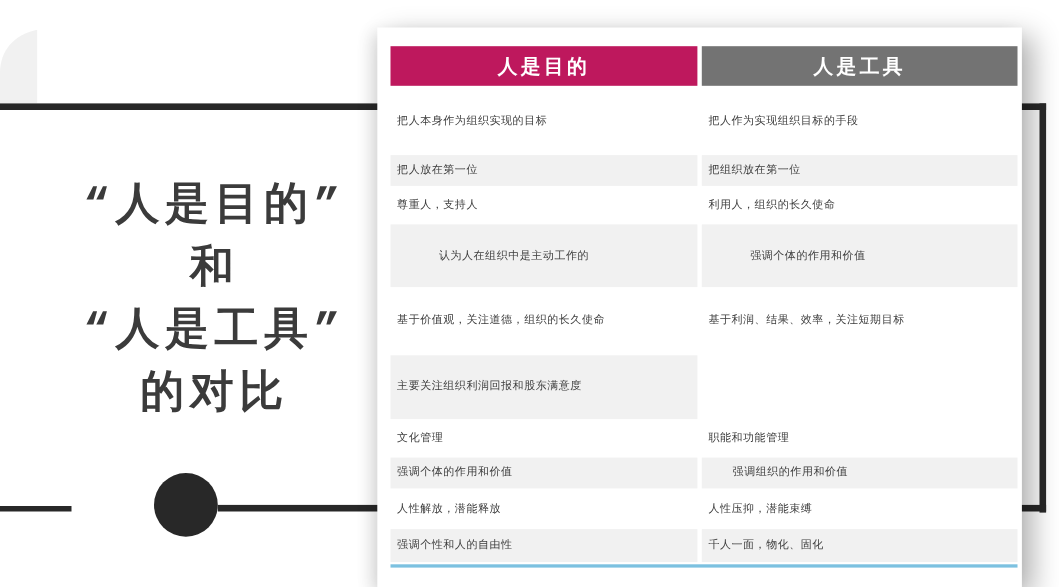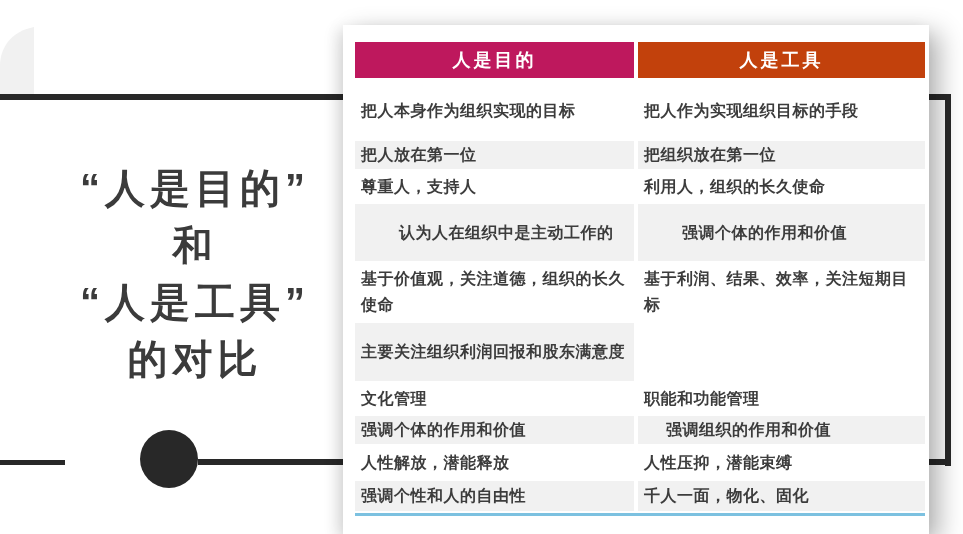--- a/index.html
+++ b/index.html
@@ -17,21 +17,21 @@
   .bullet-dot {
     position:absolute; left:140px; top:430px; width:58px; height:58px;
     border-radius:50%; background:#282828;
   }
   .quote-mark { position:absolute; left:0; top:27px; }
 
   
   .slide-title {
     position:absolute; left:15px; top:160px; width:360px;
     text-align:center; color:#3b3b3b; font-weight:bold;
-    font-size:40px; line-height:57px; letter-spacing:5px;
+    font-size:40px; line-height:57px; letter-spacing:5px;font-family:Liberation Mono, monospace;
   }
 
   
   .comparison-card {
     position:absolute; left:343px; top:25px; width:586px; height:509px;
     background:#ffffff;
     box-shadow: 10px 8px 24px rgba(0,0,0,0.30), -6px 4px 14px rgba(0,0,0,0.10);
   }
   .comparison-table { position:absolute; left:12px; top:17px; width:570px; }
   .hdr-row, .t-row {
@@ -42,21 +42,21 @@
     height:36px; display:flex; align-items:center; justify-content:center;
     font-size:18px; font-weight:bold; color:#ffffff; letter-spacing:3px;
   }
   .hdr-left  { background:#3f3f3f; }
   .hdr-right { background:#8ac6e1; }
 
   .t-row { margin-bottom:2px; }
   .t-row:nth-child(even) .cell { background:#f1f1f1; }
   .cell {
     display:flex; align-items:center; box-sizing:border-box;
-    padding:1px 4px 1px 6px; font-size:16px; font-weight:700;
+    padding:1px 4px 1px 6px; font-size:10px; font-weight:400;
     color:#3c3c3c; line-height:26px; letter-spacing:0.5px;
   }
   .t-row:nth-child(1)  .cell { min-height:57px; }
   .t-row:nth-child(2)  .cell { min-height:27px; }
   .t-row:nth-child(3)  .cell { min-height:31px; }
   .t-row:nth-child(4)  .cell { min-height:57px;padding-left:44px; }
   .t-row:nth-child(5)  .cell { min-height:58px; }
   .t-row:nth-child(6)  .cell { min-height:58px; }
   .t-row:nth-child(7)  .cell { min-height:31px; }
   .t-row:nth-child(8)  .cell { min-height:26px; }
@@ -85,21 +85,21 @@
     <div>“人是目的”</div>
     <div>和</div>
     <div>“人是工具”</div>
     <div>的对比</div>
   </div>
 
   <div class="comparison-card">
     <div class="comparison-table">
       <div class="hdr-row">
         <div class="hdr hdr-left" style="background: #be185d; color: rgb(255, 255, 255);">人是目的</div>
-        <div class="hdr hdr-right" style="background: #c2410c; color: rgb(255, 255, 255);">人是工具</div>
+        <div class="hdr hdr-right" style="background: #737373; color: rgb(255, 255, 255);">人是工具</div>
       </div>
       <div>
           <div class="t-row">
             <div class="cell" style="color: rgb(60, 60, 60);">把人本身作为组织实现的目标</div>
             <div class="cell" style="color: rgb(60, 60, 60);">把人作为实现组织目标的手段</div>
           </div>
           <div class="t-row">
             <div class="cell" style="color: rgb(60, 60, 60);">把人放在第一位</div>
             <div class="cell" style="color: rgb(60, 60, 60);">把组织放在第一位</div>
           </div>

